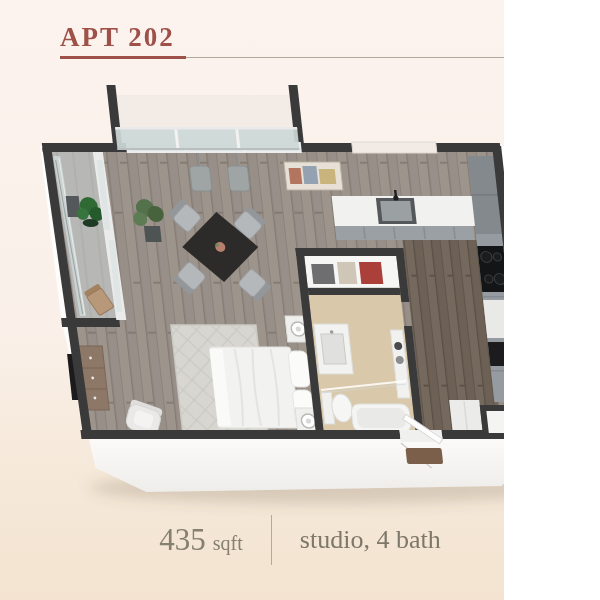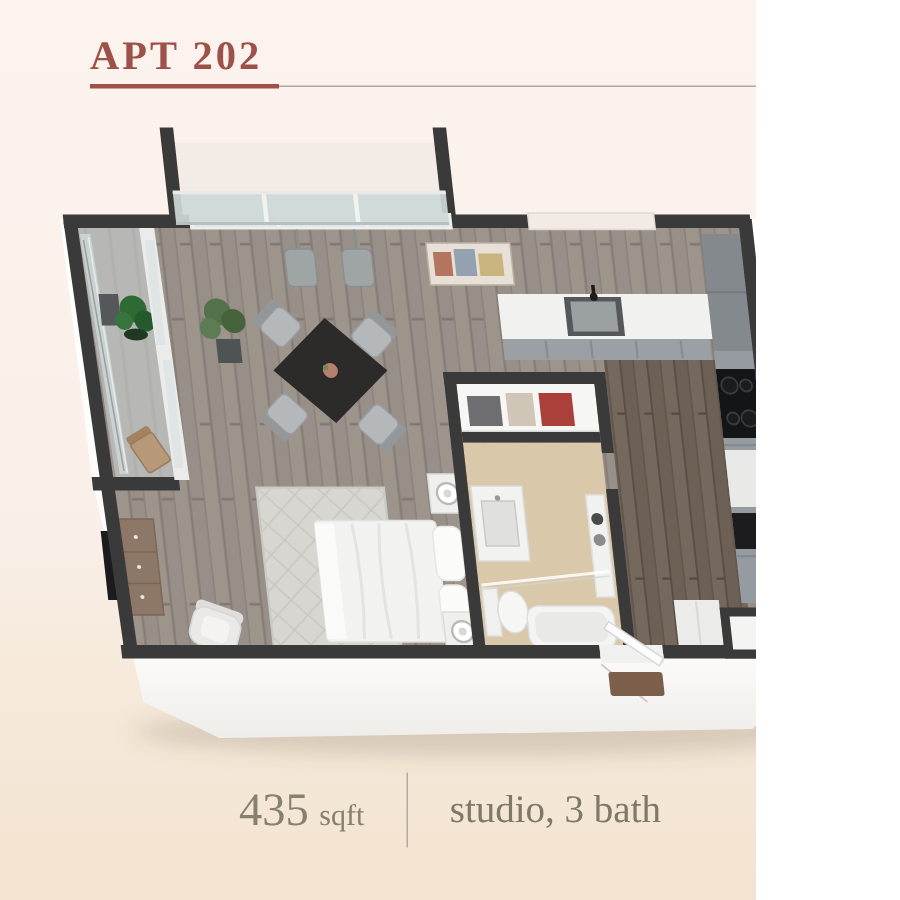--- a/index.html
+++ b/index.html
@@ -295,16 +295,16 @@
 
     </g>
   </svg>
 
   <div class="footer">
     <div class="area">
       <span class="area-value">435</span>
       <span class="area-unit">sqft</span>
     </div>
     <div class="footer-divider"></div>
-    <div class="details">studio, 3 bath</div>
+    <div class="details">studio, 4 bath</div>
   </div>
 
 </div>
 
 </body></html>

